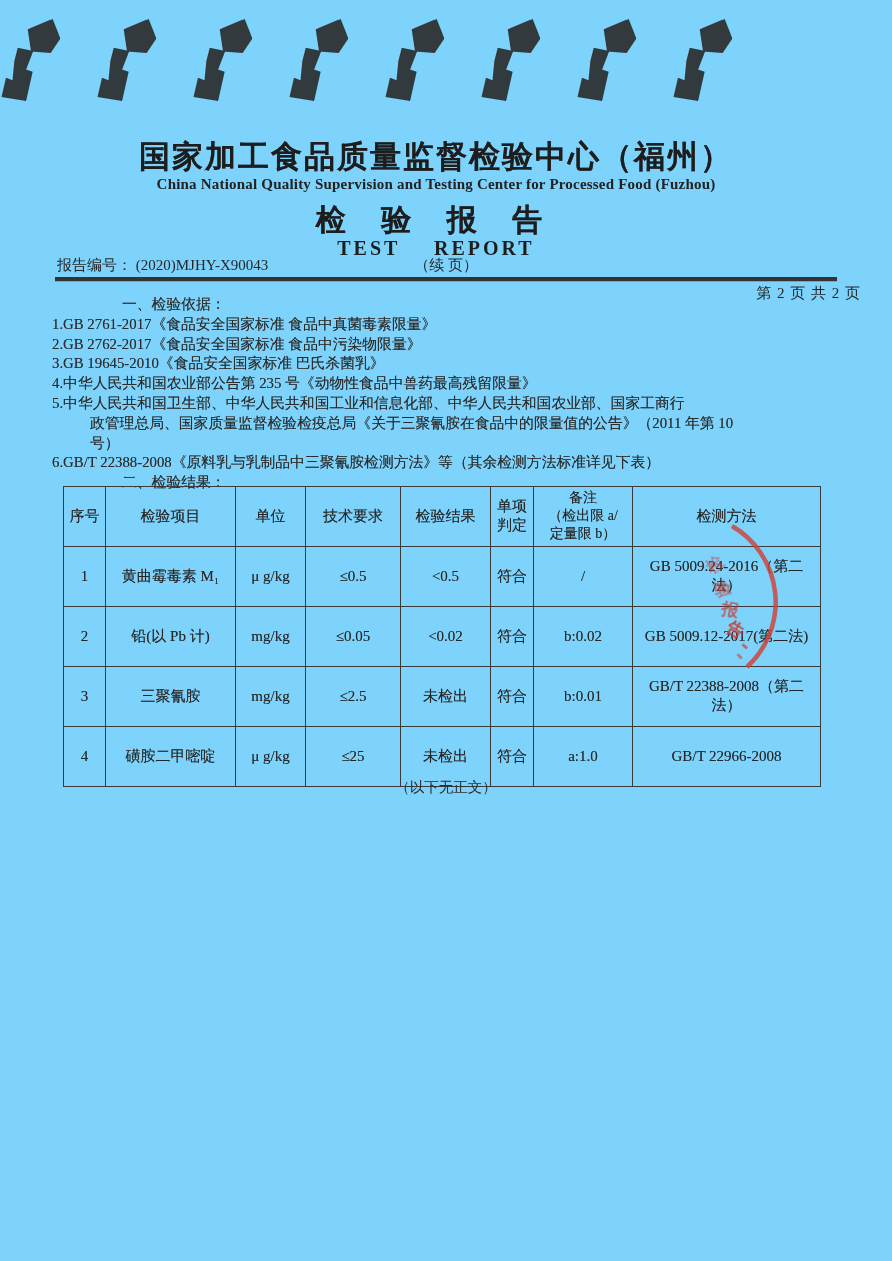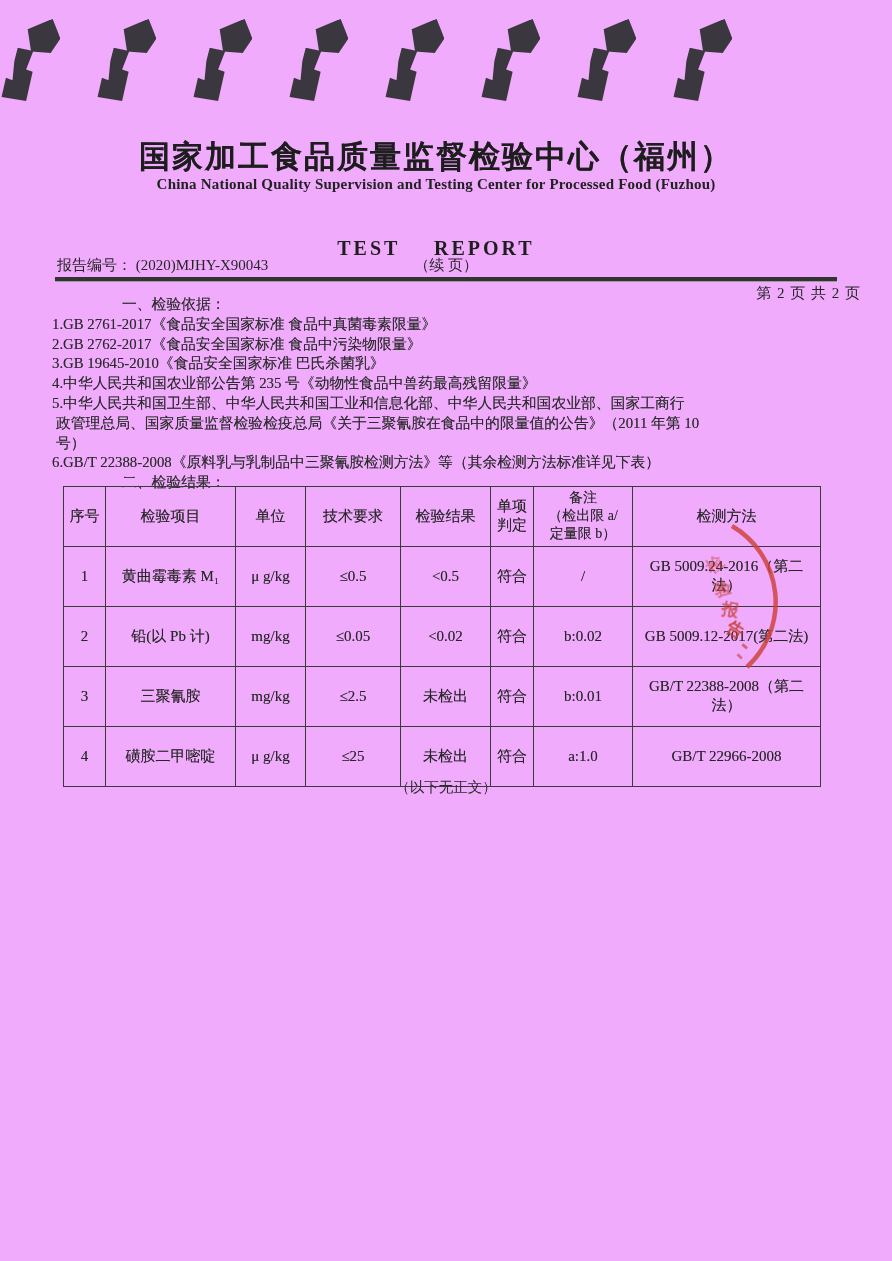--- a/index.html
+++ b/index.html
@@ -4,21 +4,21 @@
 <style>
   html,body{margin:0;padding:0;}
   body{
     width:892px;height:1261px;
     background:#ffffff;
     font-family:"Liberation Serif","DejaVu Serif",serif;
     color:#262626;
     position:relative;
     overflow:hidden;
   }
-  .page{position:absolute;inset:0;background:#f0abfc;}
+  .page{position:absolute;inset:0;background:#7dd3fc;}
 
   
   .artifact-band{position:absolute;top:20px;left:0;width:892px;height:85px;pointer-events:none;}
   .blob{position:absolute;top:0;width:70px;height:82px;filter:blur(0.6px);opacity:.93;}
   .blob .pa{
     position:absolute;left:30px;top:2px;width:36px;height:34px;background:#2e2f30;
     clip-path:polygon(18% 12%,92% 0%,100% 62%,64% 96%,12% 78%);
     transform:rotate(-14deg);
   }
   .blob .pb{
@@ -54,21 +54,21 @@
     position:absolute;top:277px;left:55px;width:782px;height:4px;
     background:#333;border-bottom:1px solid #9a9a9a;
   }
 
   
   .basis{position:absolute;top:295px;left:0;width:744px;font-size:14.8px;color:#2b2b2b;
     text-shadow:0 0 .4px rgba(50,50,50,.55);}
   .basis .line{height:19.8px;line-height:19.8px;white-space:nowrap;}
   .ind-h{margin-left:122px;}
   .ind-i{margin-left:52px;}
-  .ind-c{margin-left:56px;}
+  .ind-c{margin-left:90px;}
 
   
   table.results{
     position:absolute;top:486px;left:63px;border-collapse:collapse;
     font-size:15px;color:#262626;table-layout:fixed;width:757px;
     text-shadow:0 0 .4px rgba(50,50,50,.5);
   }
   table.results th,table.results td{
     border:1.6px solid #3a3a3a;padding:2px 4px;text-align:center;
     font-weight:normal;overflow:hidden;
@@ -125,20 +125,21 @@
         <div class="pb"></div>
       </div>
     <div class="blob" style="left:666px">
         <div class="pa"></div>
         <div class="pb"></div>
       </div>
   </div>
 
   <div class="org-cn">国家加工食品质量监督检验中心（福州）</div>
   <div class="org-en">China National Quality Supervision and Testing Center for Processed Food (Fuzhou)</div>
+  <div class="title-cn">检 验 报 告</div>
   <div class="title-en">TEST REPORT</div>
 
   <div class="meta-row">
     <span class="report-no">
       <span>报告编号：</span>
       <span>(2020)MJHY-X90043</span>
     </span>
     <span class="continuation">（续 页）</span>
     <span class="page-info">第 2 页  共 2 页</span>
   </div>

